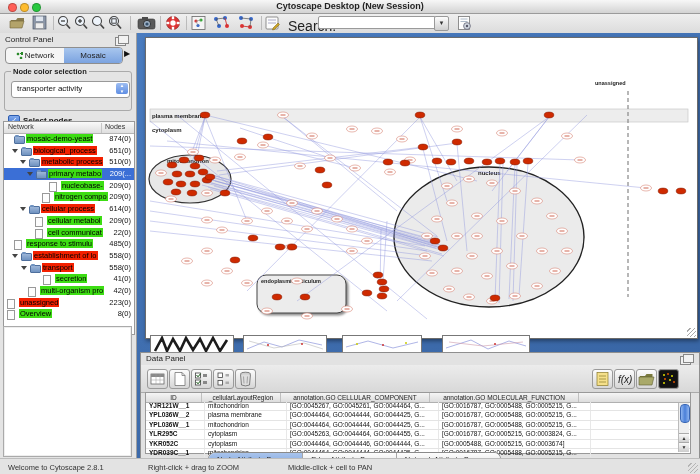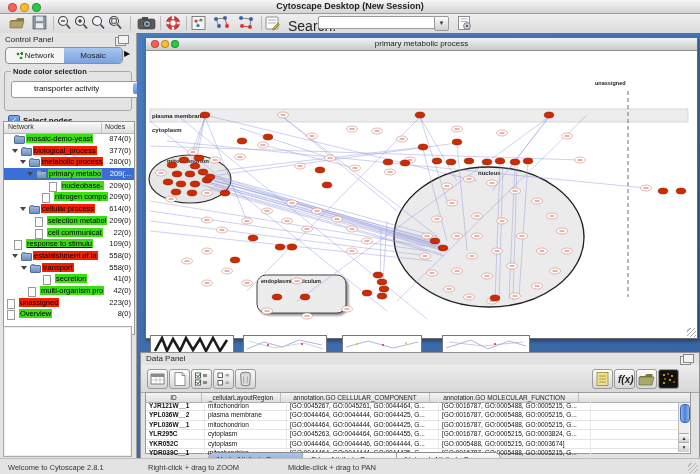--- a/index.html
+++ b/index.html
@@ -40,21 +40,21 @@
     background:
      radial-gradient(circle at 2px 2px,#2a8a2a 1.5px,transparent 1.6px),
      radial-gradient(circle at 5px 6px,#2a8a2a 1.5px,transparent 1.6px),
      radial-gradient(circle at 6px 1.5px,#2a8a2a 1.5px,transparent 1.6px);}
   #cp-tab-more{position:absolute;left:124px;top:16px;font-size:8px;color:#111;}
 
   #groupbox{position:absolute;left:4px;top:38px;width:126px;height:38px;border:1px solid #aaa;border-radius:3px;}
   #groupbox legend,.gb-title{position:absolute;left:6px;top:-5px;background:#e4e4e4;padding:0 2px;
     font-size:7.5px;font-weight:bold;color:#222;}
   #combo{position:absolute;left:6px;top:9px;width:112px;height:15px;background:#fff;border:1px solid #999;
-    border-radius:3px;font-size:8px;line-height:14px;padding-left:22px;color:#111;}
+    border-radius:3px;font-size:8px;line-height:14px;padding-left:5px;color:#111;}
   #combo .stepper{position:absolute;right:1px;top:1px;width:12px;height:11px;border-radius:2px;
     background:linear-gradient(#9dbdf2,#5f8ee3);color:#fff;font-size:4.5px;line-height:5.5px;text-align:center;}
 
   #select-nodes{position:absolute;left:8px;top:82px;height:12px;}
   #select-nodes .box{position:absolute;left:0;top:0;width:10px;height:10px;border-radius:2px;
     background:linear-gradient(#7fa8ec,#3c74d4);border:1px solid #2c5cb0;color:#fff;font-size:8px;line-height:10px;text-align:center;}
   #select-nodes .lbl{position:absolute;left:15px;top:1px;font-size:8px;font-weight:bold;color:#111;white-space:nowrap;}
 
   #tree{position:absolute;left:3px;top:88px;width:130px;height:212px;background:#fff;border:1px solid #999;overflow:hidden;}
   #tree-header{position:absolute;left:0;top:0;width:100%;height:11px;background:linear-gradient(#fafafa,#dedede);
@@ -88,21 +88,21 @@
   #resize-grip{position:absolute;right:1px;bottom:1px;width:9px;height:9px;
     background:repeating-linear-gradient(135deg,transparent,transparent 2px,#aaa 2px,#aaa 3px);}
 
   
   .minicard{position:absolute;top:302px;height:17px;background:#fff;border:1px solid #777;}
 
   
   #datapanel{position:absolute;left:3px;top:319px;width:558px;height:106px;background:#e2e2e2;border:1px solid #8f8f8f;}
   #dp-title{position:absolute;left:5px;top:1px;font-size:8px;color:#222;}
   #dp-toolbar{position:absolute;left:0;top:12px;width:100%;height:27px;background:linear-gradient(#ececec,#d8d8d8);border-bottom:1px solid #aaa;}
-  .dpi{position:absolute;top:4px;width:19px;height:18px;background:linear-gradient(#fcfcfc,#d6d6d6);border:1px solid #9a9a9a;border-radius:3px;font-weight:bold;}
+  .dpi{position:absolute;top:4px;width:19px;height:18px;background:linear-gradient(#fcfcfc,#d6d6d6);border:1px solid #9a9a9a;border-radius:3px;}
   #dp-table{position:absolute;left:4px;top:39px;width:544px;height:60px;background:#fff;border:1px solid #999;}
   #table-header{position:absolute;left:0;top:0;width:100%;height:9px;display:flex;
     background:linear-gradient(#f5f5f5,#ddd);border-bottom:1px solid #b0b0b0;}
   .th{font-size:6.5px;color:#222;text-align:center;border-right:1px solid #c0c0c0;overflow:hidden;line-height:9px;}
   .tr{display:flex;height:8.4px;border-bottom:1px solid #e4e4e4;}
   .td{font-size:6.5px;color:#111;line-height:8.4px;padding-left:3px;border-right:1px solid #e8e8e8;
       overflow:hidden;white-space:nowrap;}
   .c0{width:55px;} .c1{width:78px;} .c2{width:148px;} .c3{width:148px;}
   .td.c0{font-weight:bold;}
   #dp-scroll{position:absolute;right:1px;top:10px;width:10px;height:49px;background:#efefef;border-left:1px solid #bbb;}
@@ -271,27 +271,27 @@
       <div style="position:absolute;left:0;top:11px;width:100%;">
           <div class="trow">
             <span class="fold" style="left: 10px;"></span>
             <span class="chip green" style="left: 22px;">mosaic-demo-yeast</span>
             <span class="cnt">874(0)</span>
           </div>
           <div class="trow">
             <span class="arr" style="left: 8px;"></span>
             <span class="fold" style="left: 17px;"></span>
             <span class="chip red" style="left: 29px;">biological_process</span>
-            <span class="cnt">377(0)</span>
+            <span class="cnt">651(0)</span>
           </div>
           <div class="trow">
             <span class="arr" style="left: 16px;"></span>
             <span class="fold" style="left: 25px;"></span>
             <span class="chip red" style="left: 37px;">metabolic process</span>
-            <span class="cnt">280(0)</span>
+            <span class="cnt">510(0)</span>
           </div>
           <div class="trow sel">
             <span class="arr" style="left: 23px;"></span>
             <span class="fold" style="left: 32px;"></span>
             <span class="chip green" style="left: 44px;">primary metabo</span>
             <span class="cnt">209(...</span>
           </div>
           <div class="trow">
             <span class="file" style="left: 45px;"></span>
             <span class="chip green" style="left: 57px;">nucleobase-</span>
@@ -303,32 +303,32 @@
             <span class="cnt">209(0)</span>
           </div>
           <div class="trow">
             <span class="arr" style="left: 16px;"></span>
             <span class="fold" style="left: 25px;"></span>
             <span class="chip red" style="left: 37px;">cellular process</span>
             <span class="cnt">614(0)</span>
           </div>
           <div class="trow">
             <span class="file" style="left: 31px;"></span>
-            <span class="chip green" style="left: 43px;">selection metabol</span>
+            <span class="chip green" style="left: 43px;">cellular metabol</span>
             <span class="cnt">209(0)</span>
           </div>
           <div class="trow">
             <span class="file" style="left: 31px;"></span>
             <span class="chip green" style="left: 43px;">cell communicat</span>
             <span class="cnt">22(0)</span>
           </div>
           <div class="trow">
             <span class="file" style="left: 10px;"></span>
-            <span class="chip green" style="left: 22px; text-decoration: underline;">response to stimulu</span>
-            <span class="cnt">109(0)</span>
+            <span class="chip green" style="left: 22px;">response to stimulu</span>
+            <span class="cnt">485(0)</span>
           </div>
           <div class="trow">
             <span class="arr" style="left: 8px;"></span>
             <span class="fold" style="left: 17px;"></span>
             <span class="chip red" style="left: 29px;">establishment of lo</span>
             <span class="cnt">558(0)</span>
           </div>
           <div class="trow">
             <span class="arr" style="left: 17px;"></span>
             <span class="fold" style="left: 26px;"></span>
@@ -357,26 +357,20 @@
           </div>
         </div>
     </div>
 
     <div id="birdseye"></div>
   </div>
 
   <div id="desktop" class="abs">
 
     <div id="netframe">
-      <div id="netframe-titlebar">
-        <span class="light red" style="left:5px"></span>
-        <span class="light yellow" style="left:15px"></span>
-        <span class="light green" style="left:25px"></span>
-        <div class="title">primary metabolic process</div>
-      </div>
       <div id="net-canvas">
         <svg width="547" height="284" viewBox="0 0 547 284">
 
           <rect x="3" y="58" width="538" height="13" fill="#ededed" stroke="#c9c9c9" stroke-width="0.7"></rect>
           <text x="5" y="67" font-size="6" font-weight="bold" fill="#222">plasma membrane</text>
           <text x="5" y="81" font-size="6" font-weight="bold" fill="#222">cytoplasm</text>
           <ellipse cx="43" cy="128" rx="41" ry="24" fill="#e7e7e7" stroke="#333" stroke-width="1.2"></ellipse>
           <text x="20" y="112" font-size="6" font-weight="bold" fill="#222">mitochondrion</text>
           <ellipse cx="342" cy="186" rx="95" ry="70" fill="#ebebeb" stroke="#222" stroke-width="1.4"></ellipse>
           <text x="331" y="124" font-size="6" font-weight="bold" fill="#222">nucleus</text>
@@ -795,17 +789,17 @@
           <div class="seg on">Node Attribute Browser</div>
           <div class="seg">Edge Attribute Browser</div>
           <div class="seg">Network Attribute Browser</div>
         </div>
     </div>
   </div>
 
   <div id="statusbar" class="abs">
     <span class="status-text" style="left:8px">Welcome to Cytoscape 2.8.1</span>
     <span class="status-text" style="left:148px">Right-click + drag to ZOOM</span>
-    <span class="status-text" style="left:288px">Middle-click + drag to PAN</span>
+    <span class="status-text" style="left:288px">Middle-click + cell to PAN</span>
     <span id="status-grip"></span>
   </div>
 
 </div>
 
 </body></html>

